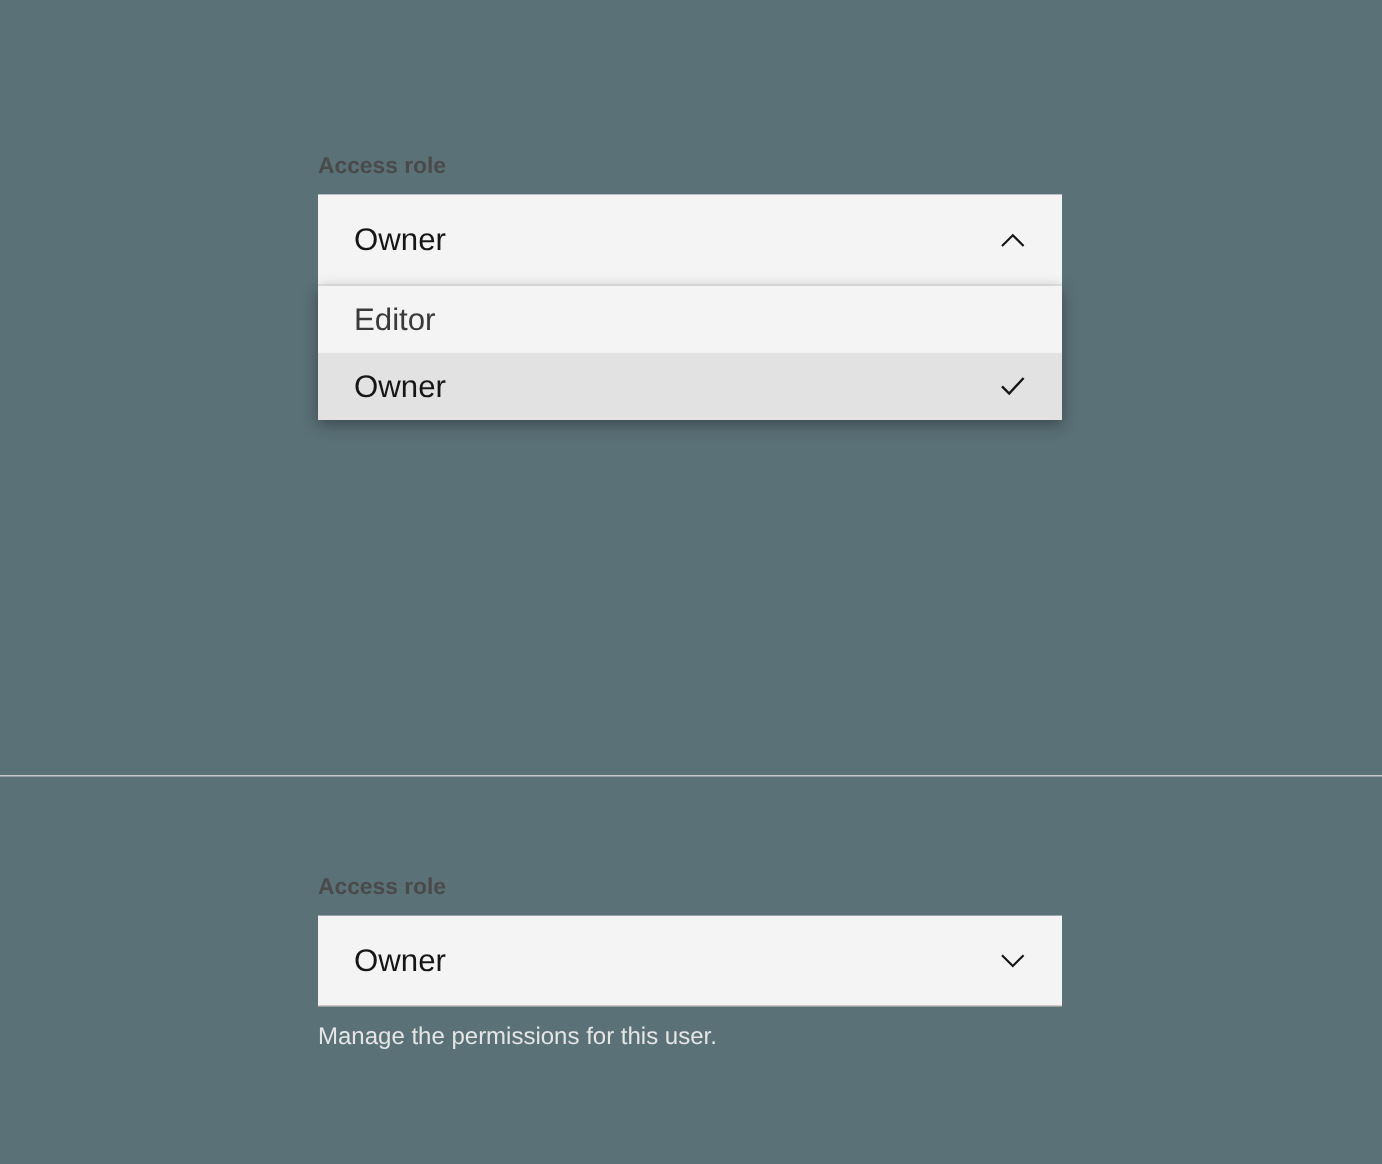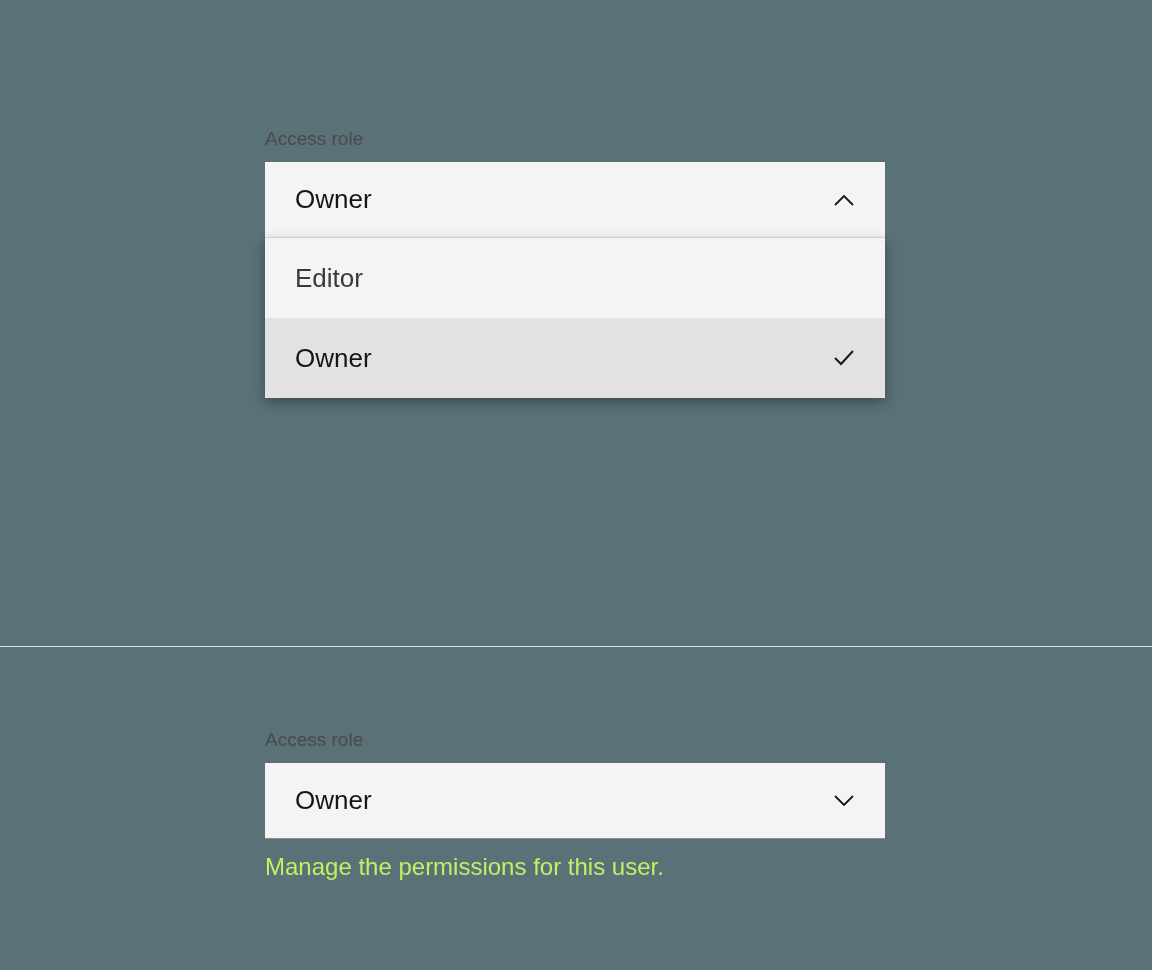--- a/index.html
+++ b/index.html
@@ -30,21 +30,21 @@
     .panel-open {
       top: 128px;
     }
     .panel-closed {
       top: 729px;
     }
     .label {
       font-size: 19px;
       color: #4a4a4a;
       margin-bottom: 12px;
-      font-weight: 400;
+      font-weight: 700;
     }
     .select-trigger {
       background: #f4f4f4;
       height: 76px;
       display: flex;
       align-items: center;
       justify-content: space-between;
       padding: 0 30px;
       cursor: pointer;
       border-bottom: 1px solid #e0e0e0;
@@ -62,43 +62,43 @@
       height: 22px;
       display: flex;
       align-items: center;
       justify-content: center;
     }
     .dropdown {
       background: #f4f4f4;
       box-shadow: 0 4px 12px rgba(0,0,0,0.35);
     }
     .option {
-      height: 80px;
+      height: 56px;
       display: flex;
       align-items: center;
       justify-content: space-between;
       padding: 0 30px;
       cursor: pointer;
       font-size: 26px;
       color: #3a3a3a;
     }
     .option.selected {
       background: #e2e2e2;
       color: #161616;
     }
     .check {
       width: 22px;
       height: 22px;
       display: flex;
       align-items: center;
       justify-content: center;
     }
     .helper {
-      font-size: 24px;
-      color: #bef264;
+      font-size: 20px;
+      color: #e5e5e5;
       margin-top: 14px;
     }
   </style>
 </head>
 <body>
 
 <div class="divider"></div>
 
 <div class="panel panel-open">
   <div class="label">Access role</div>

